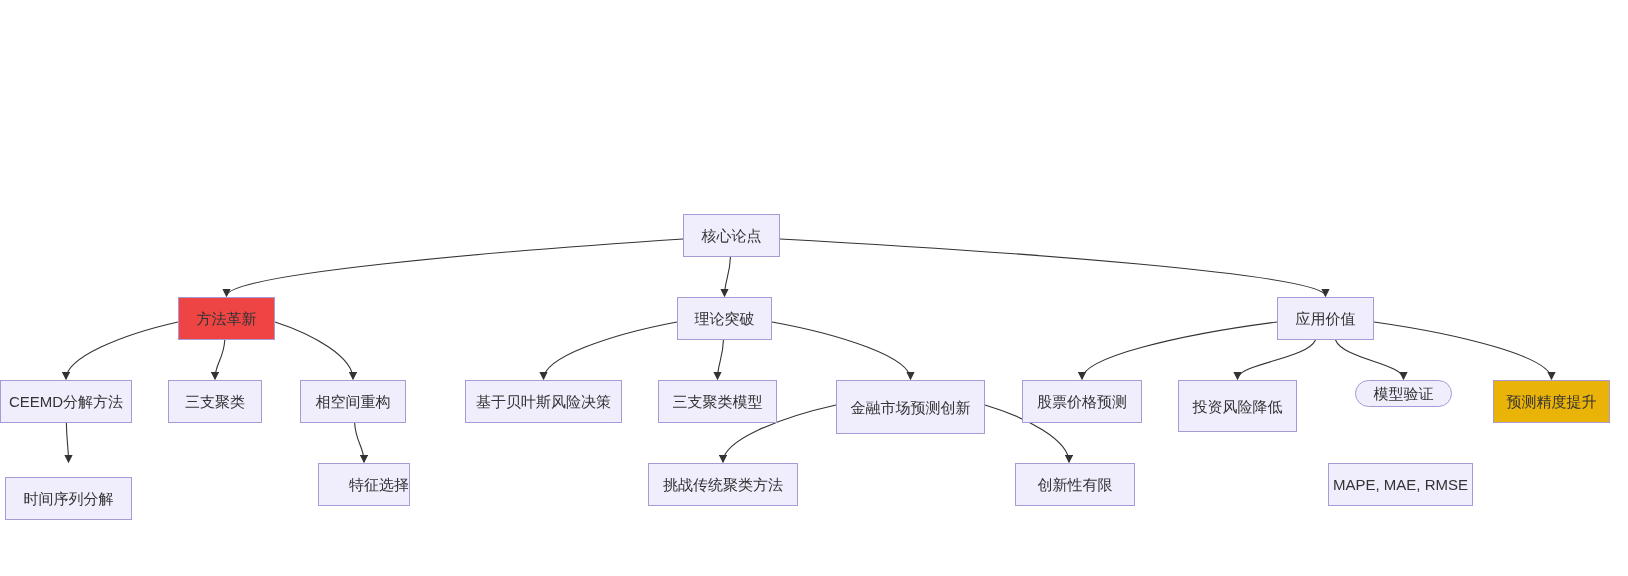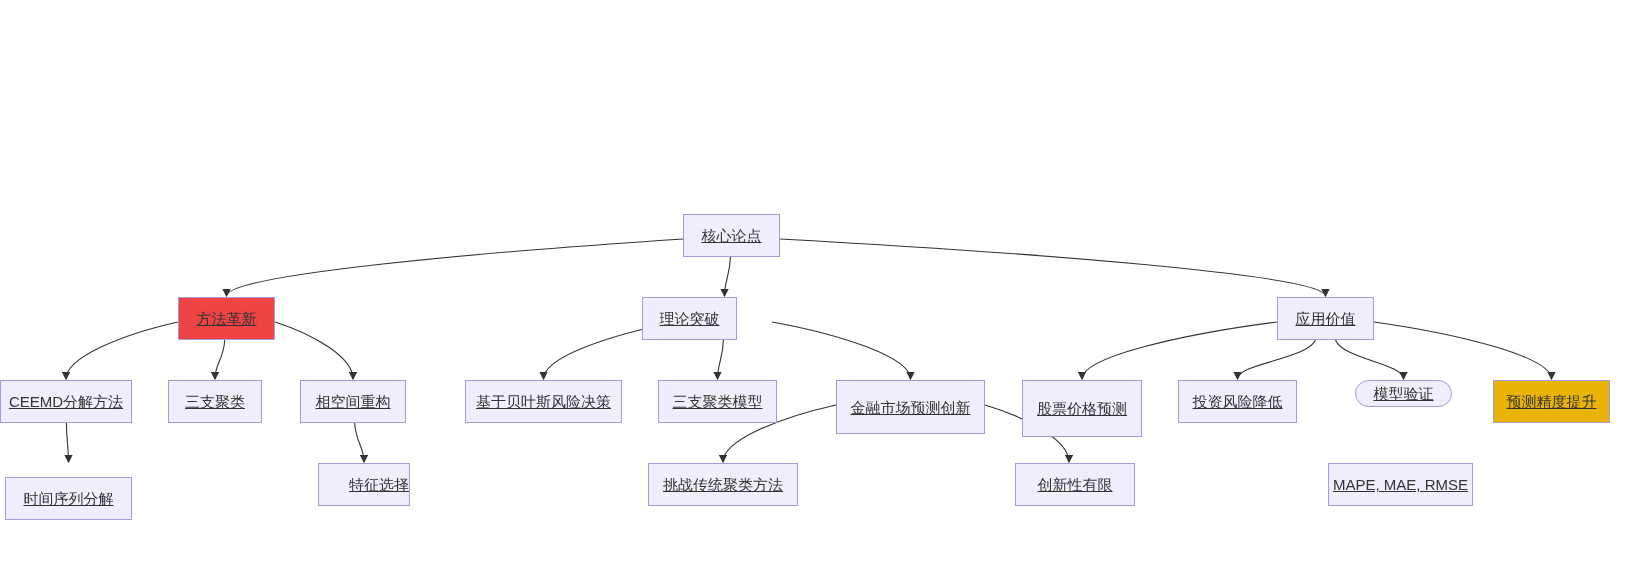--- a/index.html
+++ b/index.html
@@ -27,21 +27,20 @@
     background: #f0eefc;
     border: 1px solid #a79ad6;
     color: #333333;
     display: flex;
     align-items: center;
     justify-content: center;
     font-size: 15px;
     line-height: 1;
     white-space: nowrap;
     text-align: center;
-    text-decoration: underline;
   }
   .edge {
     fill: none;
     stroke: #333333;
     stroke-width: 1.1px;
   }
   #arrowhead path { fill: #333333; }
 </style>
 </head>
 <body>
@@ -73,21 +72,21 @@
         <path class="edge" stroke="#333333" marker-end="url(#arrowhead)" d="M1374,321.94 C1462.75,334.4932 1551.5,357.3172 1551.5,379"></path>
       </g>
   </svg>
   <div id="node-layer">
       <div class="node" style="left: 683px; top: 214px; width: 97px; height: 43px; background: rgb(240, 238, 252); border-color: rgb(167, 154, 214); color: rgb(51, 51, 51);">
         <span>核心论点</span>
       </div>
       <div class="node" style="left: 178px; top: 297px; width: 97px; height: 43px; background: #ef4444; border-color: rgb(167, 154, 214); color: rgb(51, 51, 51);">
         <span>方法革新</span>
       </div>
-      <div class="node" style="left: 642px; top: 297px; width: 95px; height: 43px; background: rgb(240, 238, 252); border-color: rgb(167, 154, 214); color: rgb(51, 51, 51);">
+      <div class="node" style="left: 677px; top: 297px; width: 95px; height: 43px; background: rgb(240, 238, 252); border-color: rgb(167, 154, 214); color: rgb(51, 51, 51);">
         <span>理论突破</span>
       </div>
       <div class="node" style="left: 1277px; top: 297px; width: 97px; height: 43px; background: rgb(240, 238, 252); border-color: rgb(167, 154, 214); color: rgb(51, 51, 51);">
         <span>应用价值</span>
       </div>
       <div class="node" style="left: 0px; top: 380px; width: 132px; height: 43px; background: rgb(240, 238, 252); border-color: rgb(167, 154, 214); color: rgb(51, 51, 51);">
         <span>CEEMD分解方法</span>
       </div>
       <div class="node" style="left: 168px; top: 380px; width: 94px; height: 43px; background: rgb(240, 238, 252); border-color: rgb(167, 154, 214); color: rgb(51, 51, 51);">
         <span>三支聚类</span>
@@ -97,24 +96,24 @@
       </div>
       <div class="node" style="left: 465px; top: 380px; width: 157px; height: 43px; background: rgb(240, 238, 252); border-color: rgb(167, 154, 214); color: rgb(51, 51, 51);">
         <span>基于贝叶斯风险决策</span>
       </div>
       <div class="node" style="left: 658px; top: 380px; width: 119px; height: 43px; background: rgb(240, 238, 252); border-color: rgb(167, 154, 214); color: rgb(51, 51, 51);">
         <span>三支聚类模型</span>
       </div>
       <div class="node" style="left: 836px; top: 380px; width: 149px; height: 54px; background: rgb(240, 238, 252); border-color: rgb(167, 154, 214); color: rgb(51, 51, 51);">
         <span>金融市场预测创新</span>
       </div>
-      <div class="node" style="left: 1022px; top: 380px; width: 120px; height: 57px; background: rgb(240, 238, 252); border-color: rgb(167, 154, 214); color: rgb(51, 51, 51);">
+      <div class="node" style="left: 1022px; top: 380px; width: 120px; height: 43px; background: rgb(240, 238, 252); border-color: rgb(167, 154, 214); color: rgb(51, 51, 51);">
         <span>股票价格预测</span>
       </div>
-      <div class="node" style="left: 1178px; top: 380px; width: 119px; height: 43px; background: rgb(240, 238, 252); border-color: rgb(167, 154, 214); color: rgb(51, 51, 51);">
+      <div class="node" style="left: 1178px; top: 380px; width: 119px; height: 52px; background: rgb(240, 238, 252); border-color: rgb(167, 154, 214); color: rgb(51, 51, 51);">
         <span>投资风险降低</span>
       </div>
       <div class="node" style="left: 1355px; top: 380px; width: 97px; height: 27px; background: rgb(240, 238, 252); border-color: rgb(167, 154, 214); color: rgb(51, 51, 51); border-radius: 14px;">
         <span>模型验证</span>
       </div>
       <div class="node" style="left: 1493px; top: 380px; width: 117px; height: 43px; background: #eab308; border-color: rgb(167, 154, 214); color: rgb(51, 51, 51);">
         <span>预测精度提升</span>
       </div>
       <div class="node" style="left: 5px; top: 463px; width: 127px; height: 43px; background: rgb(240, 238, 252); border-color: rgb(167, 154, 214); color: rgb(51, 51, 51); margin-top: 14px;">
         <span>时间序列分解</span>

